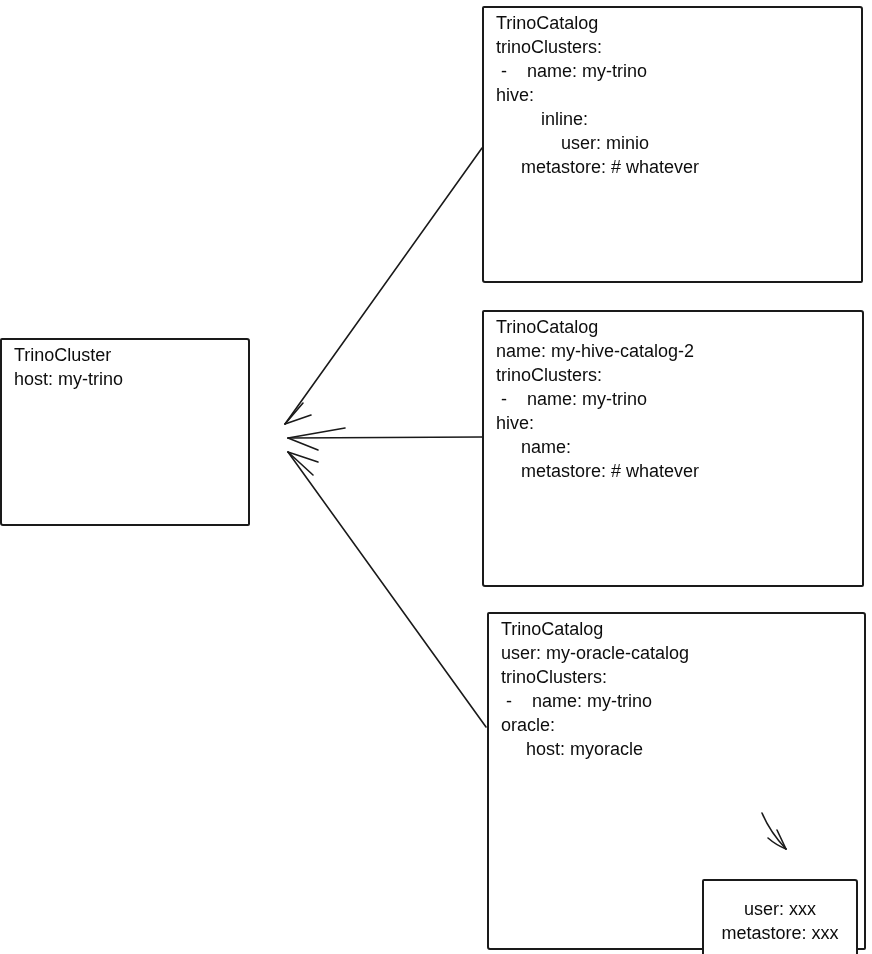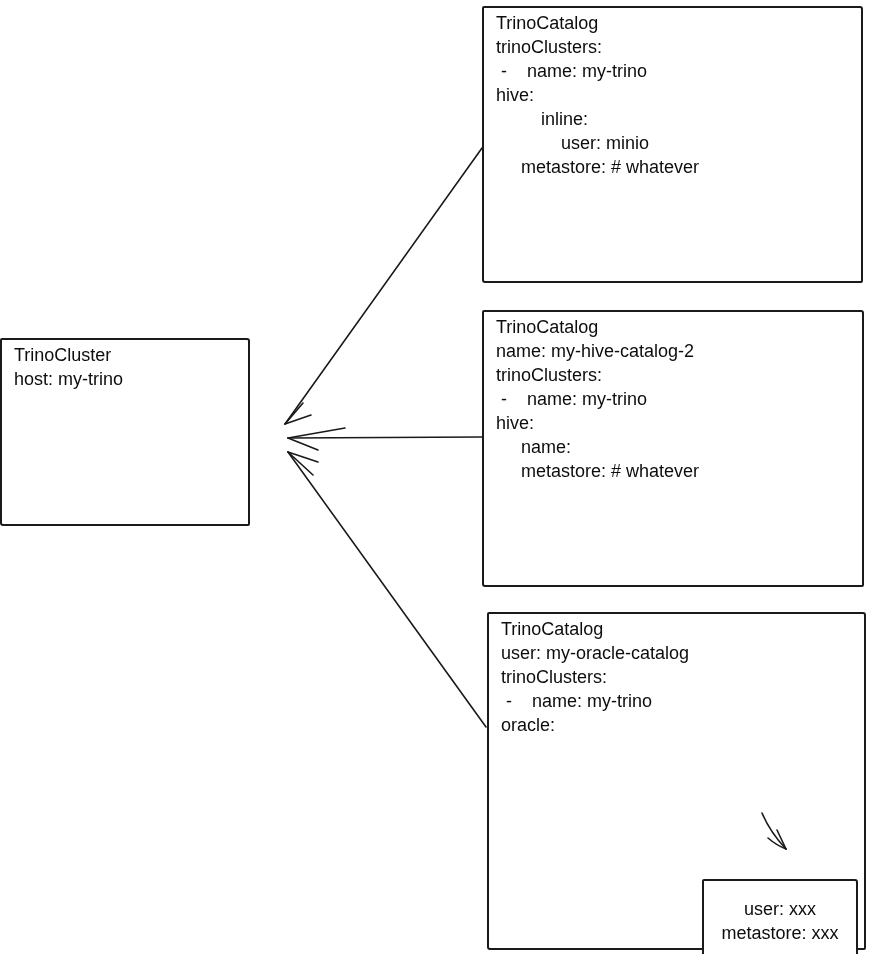--- a/index.html
+++ b/index.html
@@ -75,20 +75,21 @@
     <div class="tline">     name:</div>
     <div class="tline">     metastore: # whatever</div>
   </div>
 
   <div class="node node-catalog3">
     <div class="tline">TrinoCatalog</div>
     <div class="tline">user: my-oracle-catalog</div>
     <div class="tline">trinoClusters:</div>
     <div class="tline"> -    name: my-trino</div>
     <div class="tline">oracle:</div>
+    <div class="tline">     host: myoracle</div>
   </div>
 
   <div class="node node-secret">
     <div class="tline">user: xxx</div>
     <div class="tline">metastore: xxx</div>
   </div>
 
   <svg class="edges" viewBox="0 0 872 954" aria-hidden="true">
 
     <g>

